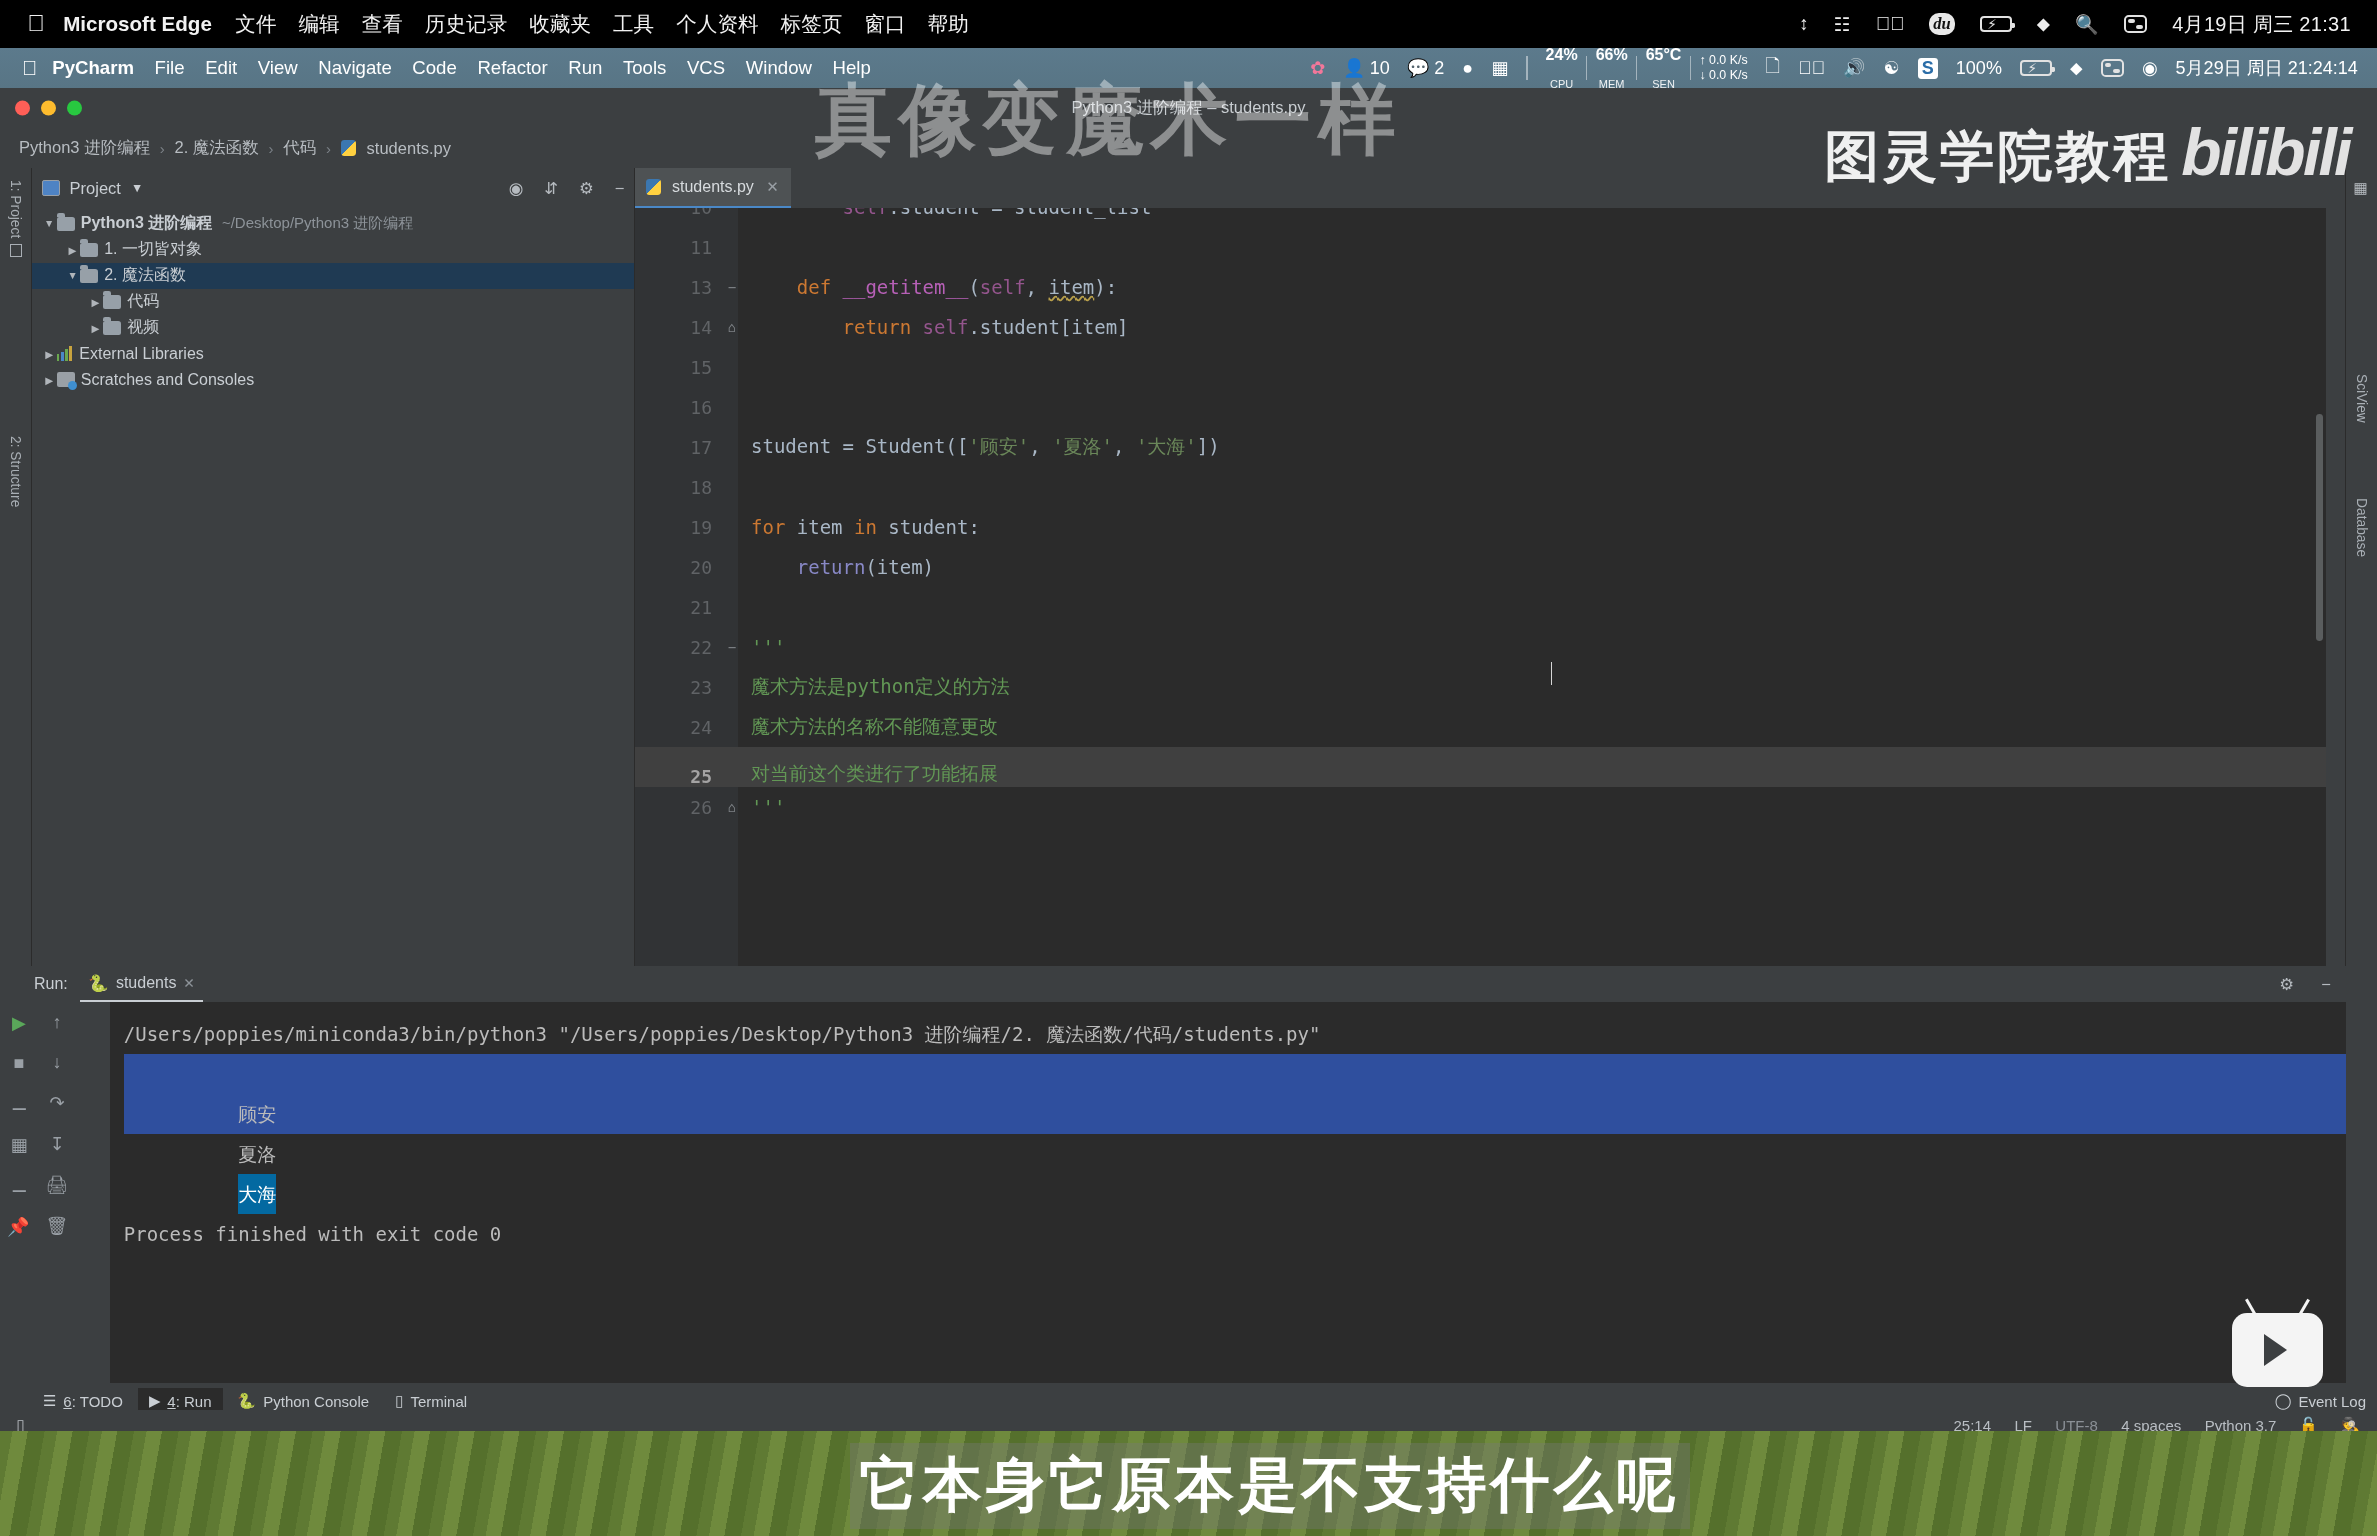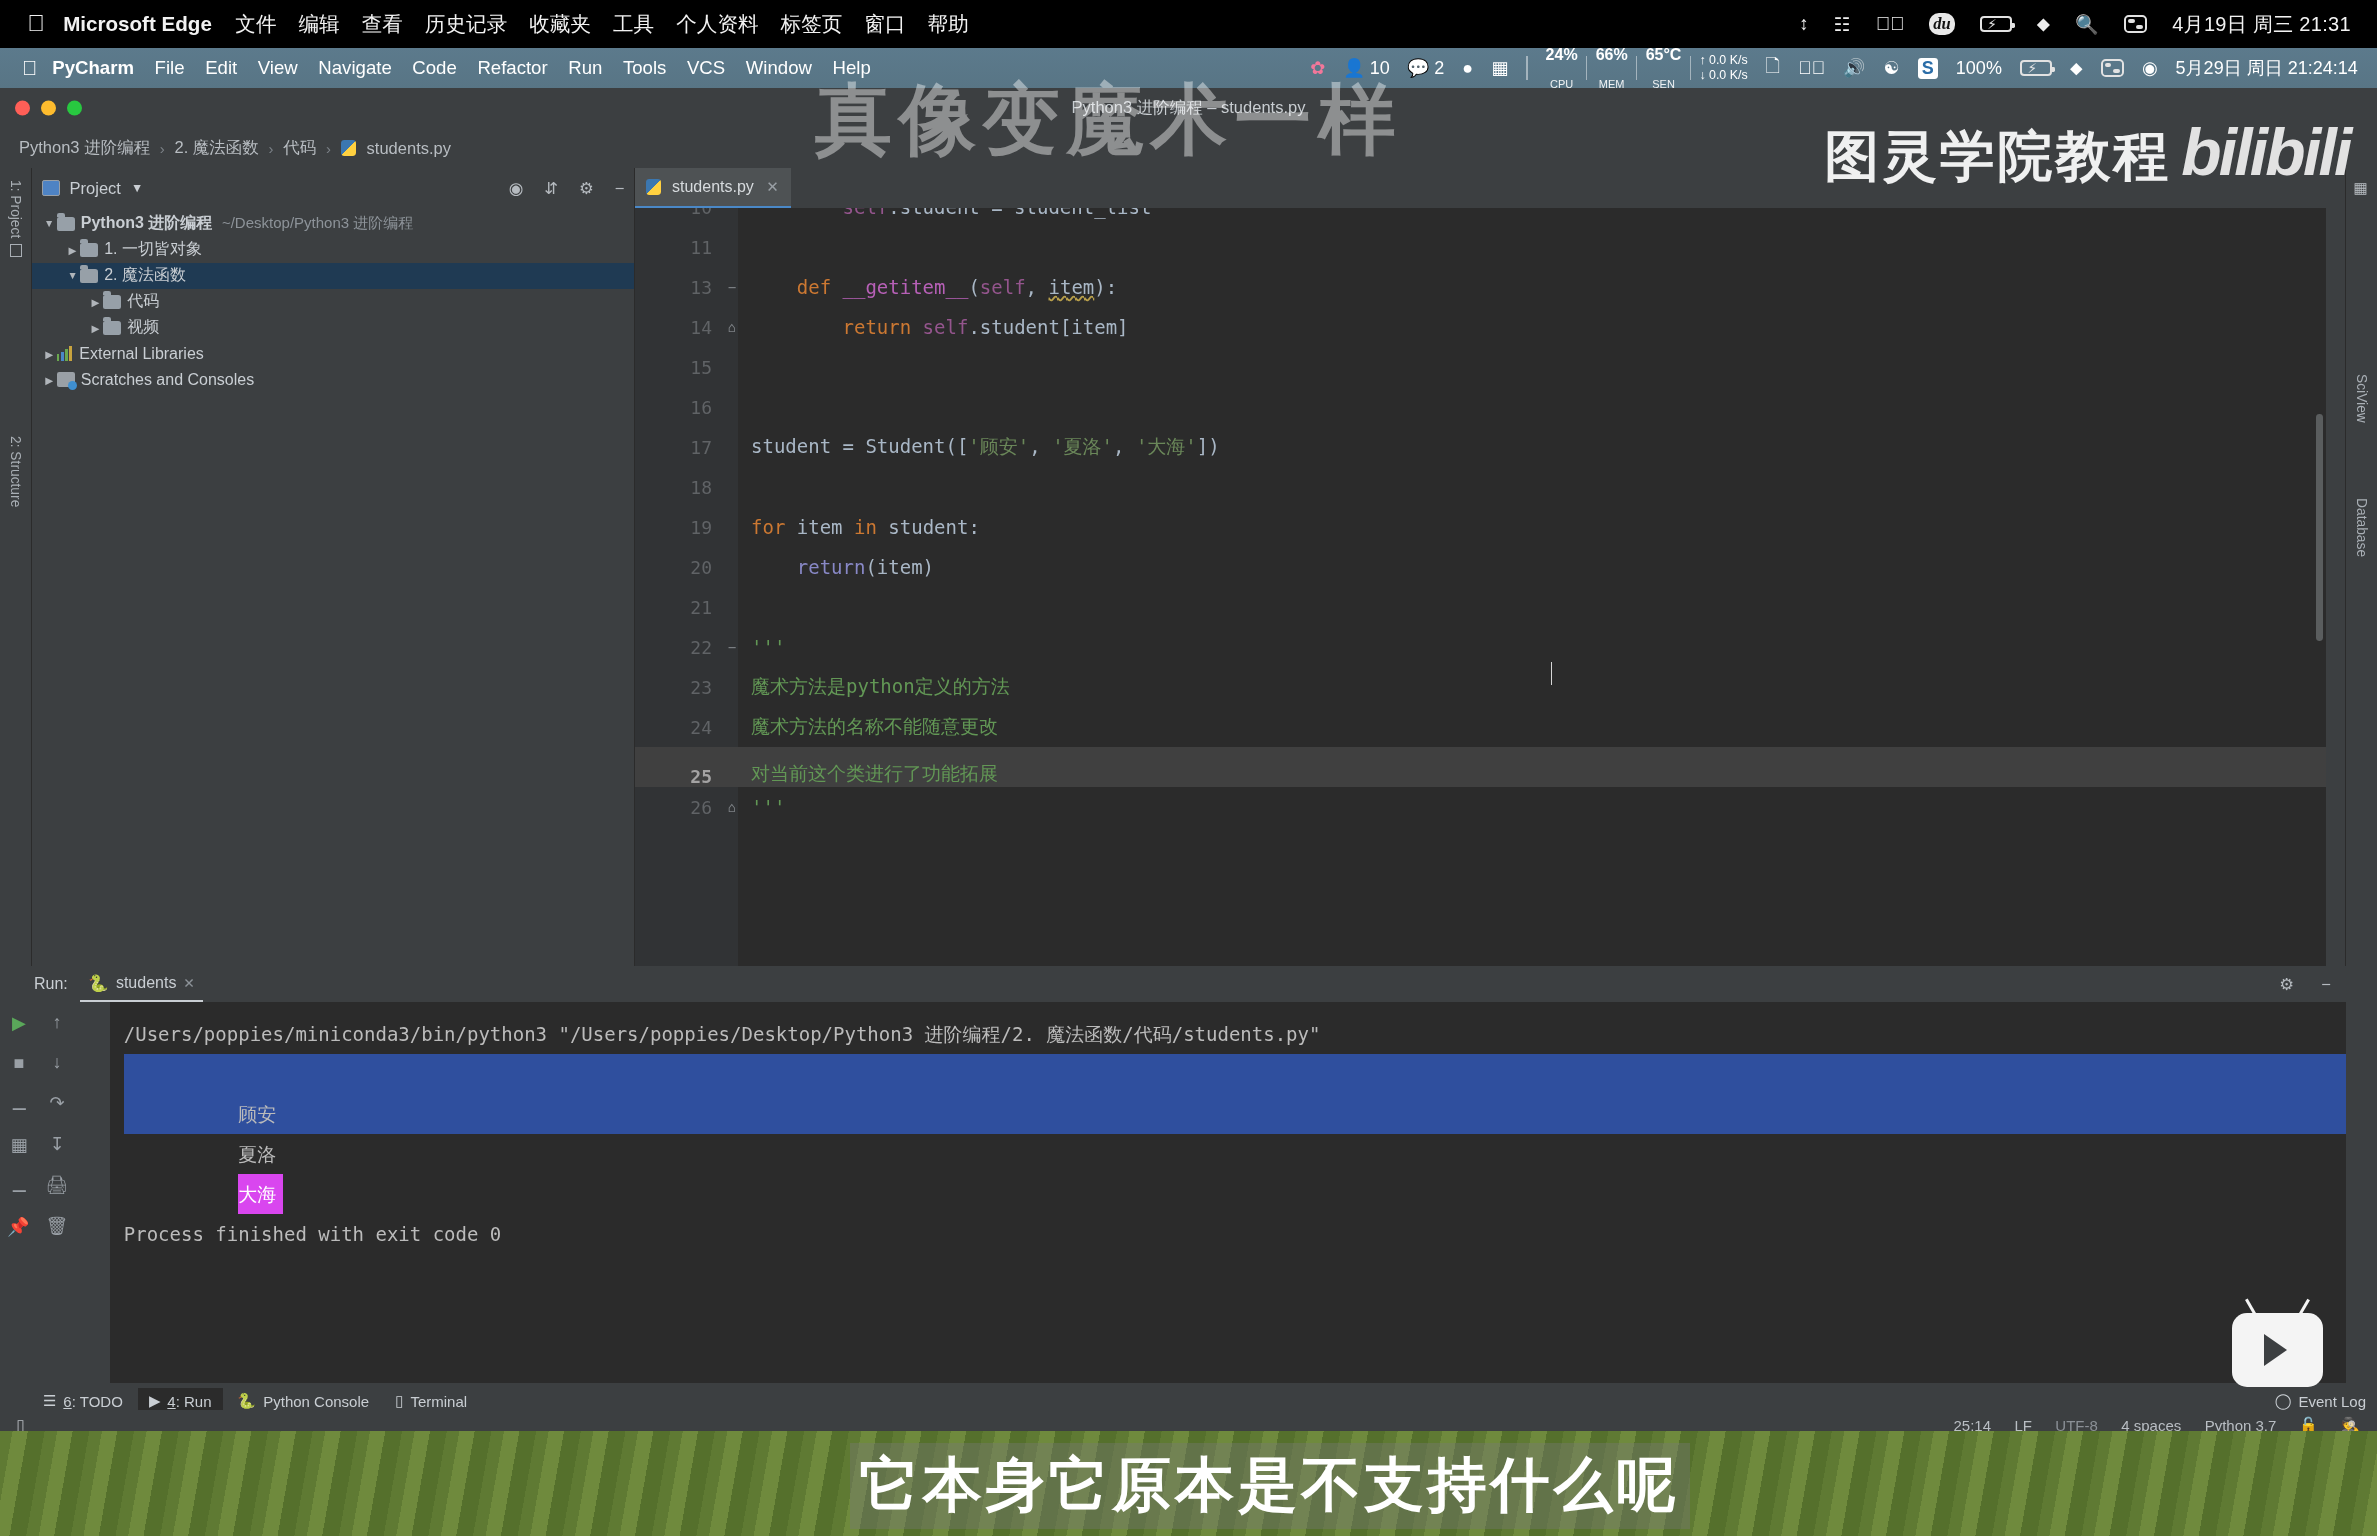--- a/index.html
+++ b/index.html
@@ -160,21 +160,21 @@
   .run-header { height:36px; display:flex; align-items:center; padding-left:34px; color:#c9ced3; font-size:16px; gap:12.4px; }
   .run-tab { display:flex; align-items:center; gap:6.9px; padding:0 8.3px; height:36px; border-bottom:2.1px solid #c9ced3;}
   .run-header .spacer{flex:1;}
   .run-header .hicon{font-size:16.5px; color:#b5babf; margin-right:15px;}
   .run-toolbar { position:absolute; left:0; top:36px; width:76px; height:429px; background:#3c3f41;
                  display:flex; }
   .rt-col { width:38px; display:flex; flex-direction:column; align-items:center; padding-top:9.6px; gap:19px; color:#a9afb5; font-size:18px;}
   .console { position:absolute; left:110px; top:36px; right:0; bottom:0; background:#2b2b2b;
              font-family:"DejaVu Sans Mono","Liberation Mono",monospace; font-size:19px; color:#bbbbbb; padding:12.4px 0 0 13.8px;}
   .cline { height:40px; line-height:40px; white-space:pre; }
-  .csel { background:#d946ef; color:#ffffff; display:inline-block; padding-right:7px; }
+  .csel { background:#0369a1; color:#ffffff; display:inline-block; padding-right:0; }
   .selband { background:#2f4f9e; }
 
   
   .bottom-bar { position:absolute; left:0; top:1383px; width:2377px; height:36px; background:#3c3f41;
                 display:flex; align-items:center; color:#c9ced3; font-size:15px; padding-left:32px; gap:4.1px;}
   .bb-item{display:flex;align-items:center;gap:6.9px;padding:4.1px 11px;}
   .bb-item.active{background:#2b2b2b;}
   .bb-item u{text-decoration:underline;}
   .bottom-bar .spacer{flex:1;}
   .status-bar { position:absolute; left:0; top:1410px; width:2377px; height:30px; background:#3c3f41;

